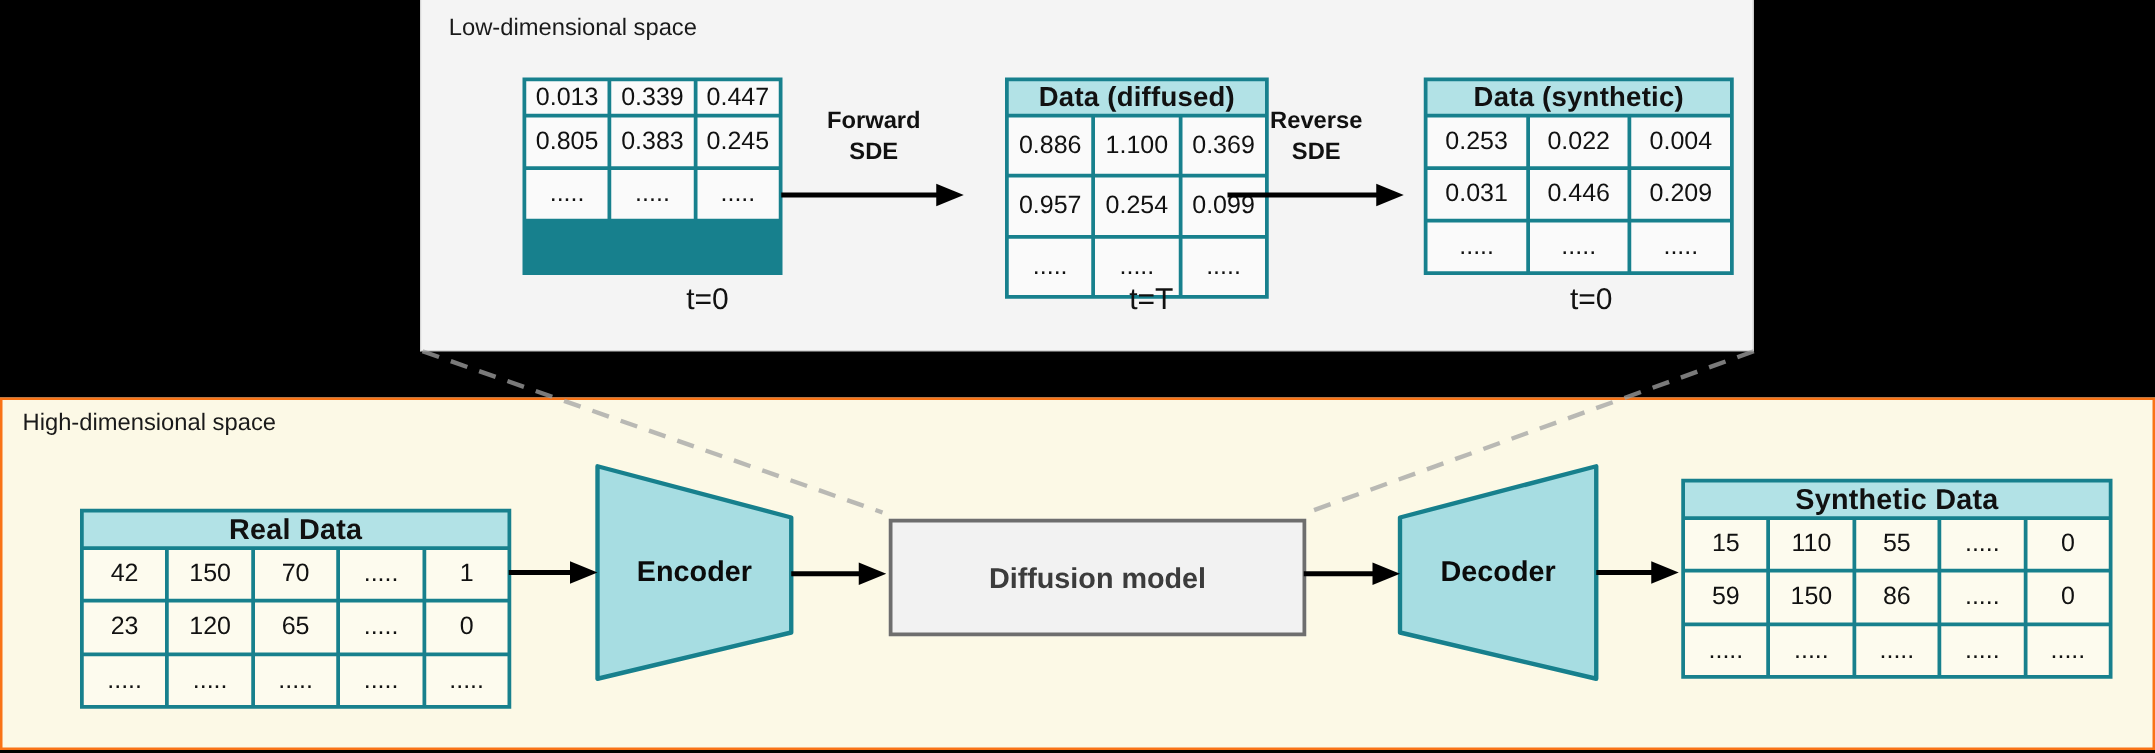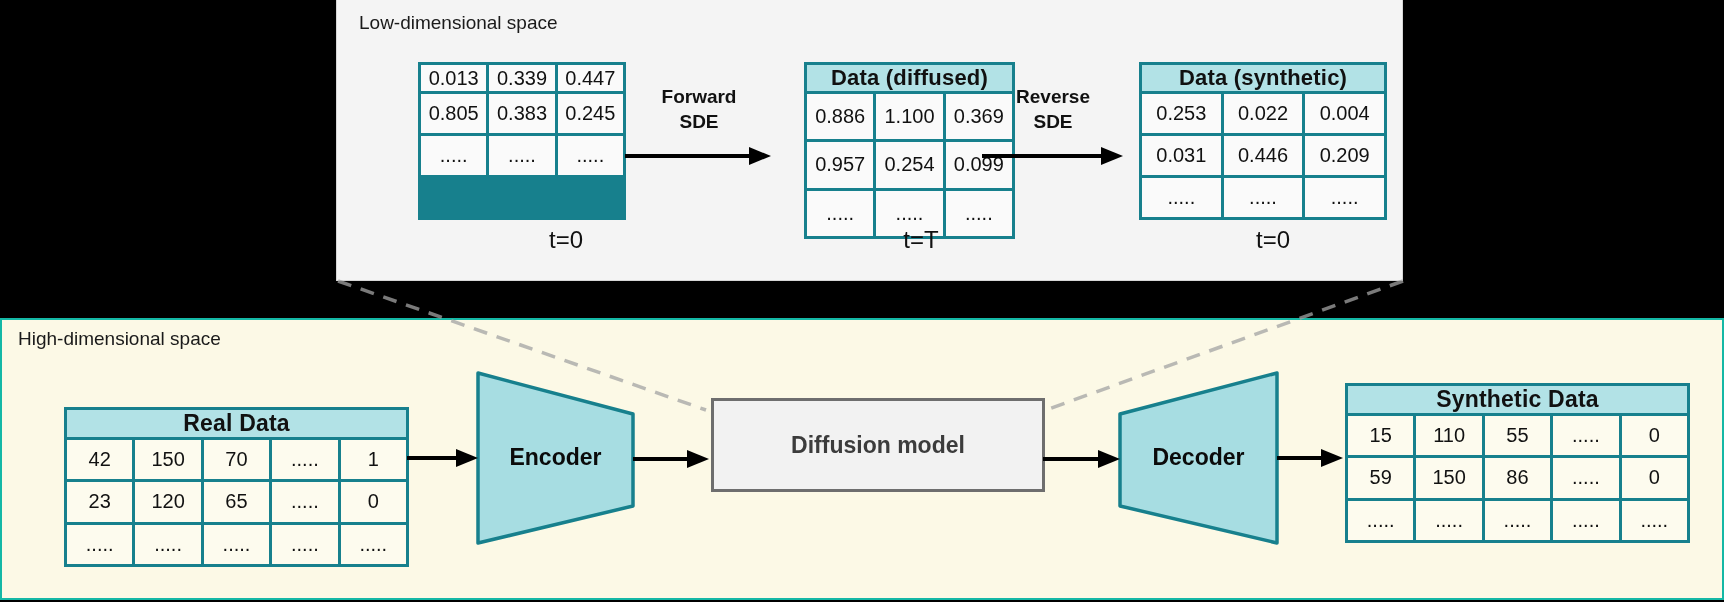--- a/index.html
+++ b/index.html
@@ -7,21 +7,21 @@
     position:relative;width:1724px;height:602px;background:#000;overflow:hidden;
     font-family:"Liberation Sans","DejaVu Sans",sans-serif;color:#111;
   }
   
   .top-panel{
     position:absolute;left:336px;top:0;width:1067px;height:281px;
     background:#f4f4f4;border:1px solid #d6d6d6;border-top:none;box-sizing:border-box;
   }
   .bottom-panel{
     position:absolute;left:0;top:318px;width:1724px;height:282px;
-    background:#fcf9e6;border:2px solid #14b8a6;box-sizing:border-box;
+    background:#fcf9e6;border:2px solid #f97316;box-sizing:border-box;
   }
   .section-label{position:absolute;font-size:19px;color:#1a1a1a;white-space:nowrap;}
 
   
   .dtable{
     position:absolute;display:grid;gap:3px;padding:3px;background:#17808d;
     box-sizing:border-box;
   }
   .cols3{grid-template-columns:repeat(3,1fr);grid-template-rows:26px repeat(3,1fr);}
   .cols5{grid-template-columns:repeat(5,1fr);grid-template-rows:27px repeat(3,1fr);}
@@ -38,21 +38,21 @@
 
   .time-label{
     position:absolute;transform:translateX(-50%);font-size:24px;color:#111;white-space:nowrap;margin-left:44px;
   }
   .sde-label{
     position:absolute;transform:translateX(-50%);text-align:center;
     font-weight:bold;font-size:19px;line-height:25px;color:#111;white-space:nowrap;
   }
 
   .diffusion-box{
-    position:absolute;left:709px;top:78px;width:334px;height:94px;
+    position:absolute;left:709px;top:95px;width:334px;height:94px;
     background:#f2f2f2;border:3px solid #6e6e6e;box-sizing:border-box;
     display:flex;align-items:center;justify-content:center;
     font-weight:bold;font-size:23px;color:#3c3c3c;
   }
   .shape-label{
     position:absolute;text-align:center;font-weight:bold;font-size:23px;color:#0b0b0b;z-index:6;
   }
   .overlay{position:absolute;left:0;top:0;z-index:5;pointer-events:none;}
 </style>
 </head>

